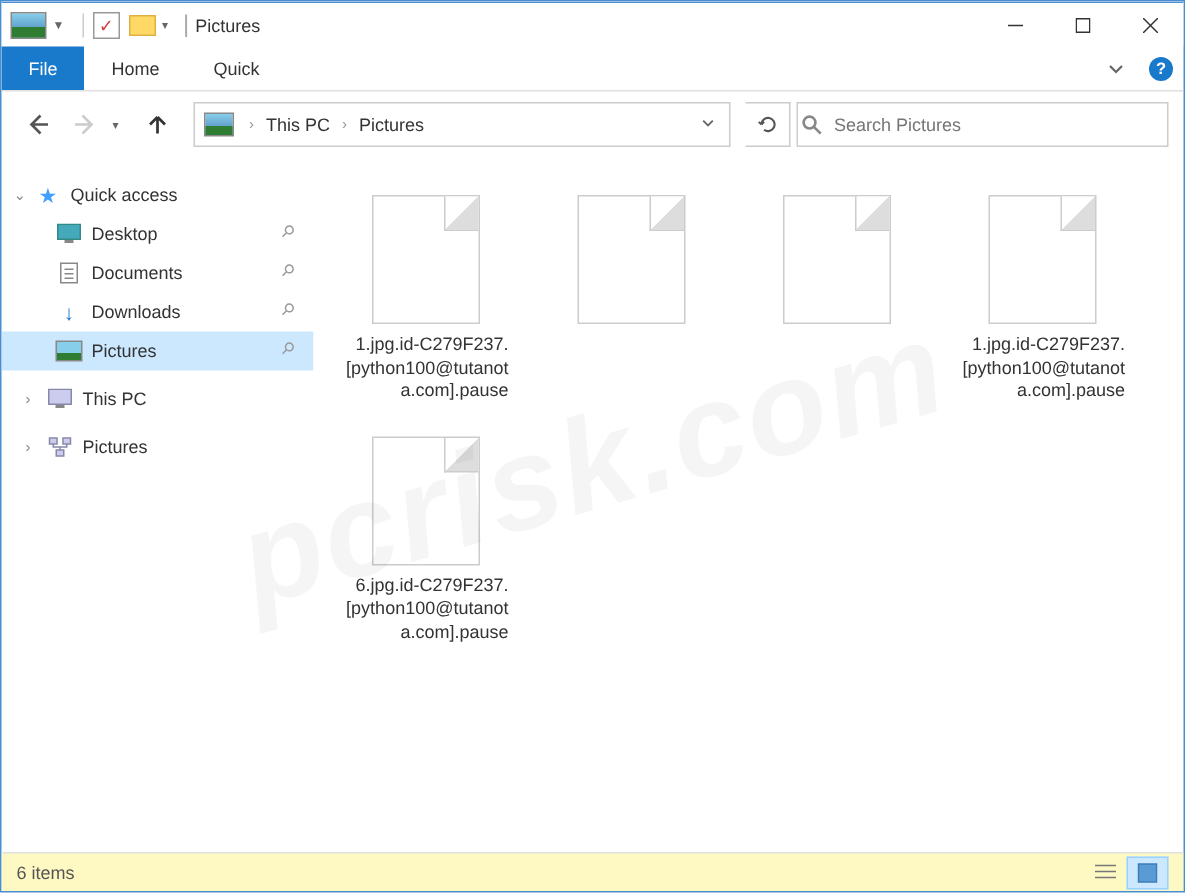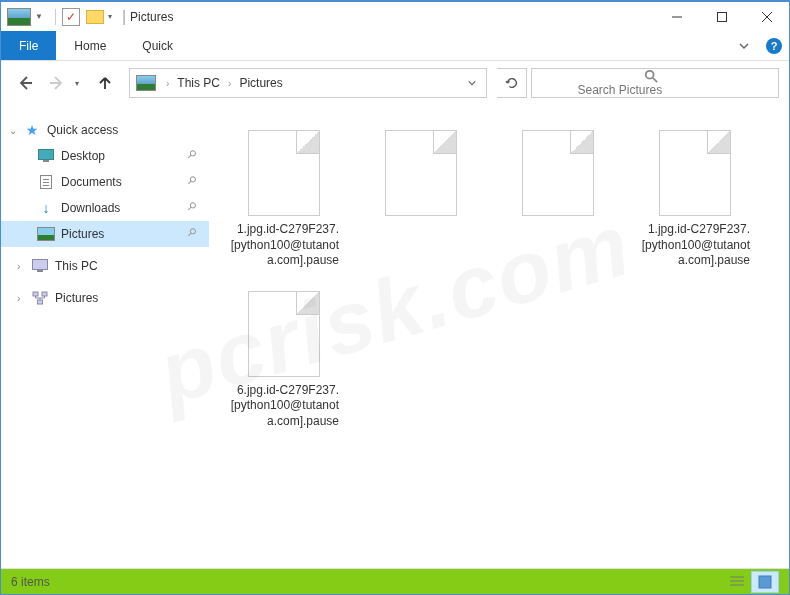--- a/index.html
+++ b/index.html
@@ -37,21 +37,21 @@
     .nav-dropdown-tiny { width: 12px; color: #666; font-size: 8px; cursor: pointer; }
     .nav-up { width: 28px; height: 28px; display: flex; align-items: center; justify-content: center; color: #333; cursor: pointer; }
     .address-bar { flex: 1; height: 30px; border: 1px solid #ccc; display: flex; align-items: center; margin: 0 6px; padding: 0 2px; }
     .addr-icon { width: 20px; height: 16px; margin: 0 4px; position: relative; background: linear-gradient(#87ceeb, #4682b4); border: 1px solid #888; }
     .addr-icon::after { content: ''; position: absolute; bottom: 0; width: 100%; height: 40%; background: #2e7d32; }
     .addr-sep { color: #999; font-size: 10px; padding: 0 6px; }
     .addr-crumb { font-size: 12px; color: #333; cursor: pointer; padding: 4px 2px; }
     .addr-spacer { flex: 1; }
     .addr-drop { width: 24px; text-align: center; color: #666; font-size: 10px; cursor: pointer; }
     .refresh-btn { width: 30px; height: 30px; border: 1px solid #ccc; border-left: none; display: flex; align-items: center; justify-content: center; font-size: 13px; color: #555; cursor: pointer; }
-    .search-box { width: 248px; height: 30px; border: 1px solid #ccc; display: flex; align-items: center; padding: 0 2px; color: #888; flex-direction: column; }
+    .search-box { width: 248px; height: 30px; border: 1px solid #ccc; display: flex; align-items: center; padding: 0 2px; color: #888; }
     .search-icon-svg { width: 14px; height: 14px; margin-right: 8px; stroke: #888; fill: none; stroke-width: 2; }
     .search-box input { border: none; outline: none; flex: 1; font-size: 12px; color: #888; background: transparent; }
     
     
     .main { display: flex; height: 465px; }
     .nav-pane { width: 208px; padding: 12px 0; overflow-y: auto; }
     .tree-item { display: flex; align-items: center; height: 26px; padding: 0 8px; font-size: 12px; color: #333; cursor: pointer; }
     .tree-item.selected { background: #cce8ff; }
     .tree-expand { width: 14px; color: #888; font-size: 10px; cursor: pointer; }
     .tree-icon { width: 18px; height: 16px; margin-right: 6px; display: flex; align-items: center; justify-content: center; }
@@ -68,21 +68,21 @@
     .down-tiny { color: #1979ca; font-size: 14px; font-weight: bold; }
     .net-tiny svg { width: 16px; height: 14px; }
     
     .content { flex: 1; padding: 18px 12px; display: flex; flex-wrap: wrap; align-content: flex-start; gap: 8px 12px; overflow-y: auto; }
     .file-item { width: 125px; display: flex; flex-direction: column; align-items: center; padding: 6px; cursor: pointer; border: 1px solid transparent; }
     .file-thumb { width: 72px; height: 86px; background: #fff; border: 1px solid #ccc; position: relative; margin-bottom: 6px; }
     .file-thumb::before { content: ''; position: absolute; top: 0; right: 0; width: 22px; height: 22px; background: linear-gradient(135deg, #fff 50%, #ddd 50%); border-left: 1px solid #ccc; border-bottom: 1px solid #ccc; }
     .file-name { font-size: 12px; text-align: right; color: #333; line-height: 1.3; word-break: break-all; }
     
     
-    .status-bar { position: absolute; bottom: 0; left: 0; right: 0; height: 26px; border-top: 1px solid #e0e0e0; display: flex; align-items: center; padding: 0 10px; font-size: 12px; color: #555; background:#84cc16; }
+    .status-bar { position: absolute; bottom: 0; left: 0; right: 0; height: 26px; border-top: 1px solid #e0e0e0; display: flex; align-items: center; padding: 0 10px; font-size: 12px; color: #555; background:#fef9c3; }
     .status-spacer { flex: 1; }
     .view-toggle { display: flex; gap: 0px; }
     .view-btn { width: 28px; height: 22px; display: flex; align-items: center; justify-content: center; border: 1px solid transparent; cursor: pointer; }
     .view-btn.active { background: #cce8ff; border-color: #99d1ff; }
     .view-btn svg { width: 14px; height: 14px; }
     
     
     .watermark { position: absolute; left: 50%; top: 52%; transform: translate(-50%, -50%) rotate(-16deg); font-size: 88px; font-style: italic; color: rgba(0,0,0,0.04); font-weight: 600; pointer-events: none; white-space: nowrap; letter-spacing: 2px; }
   </style>
 </head>

